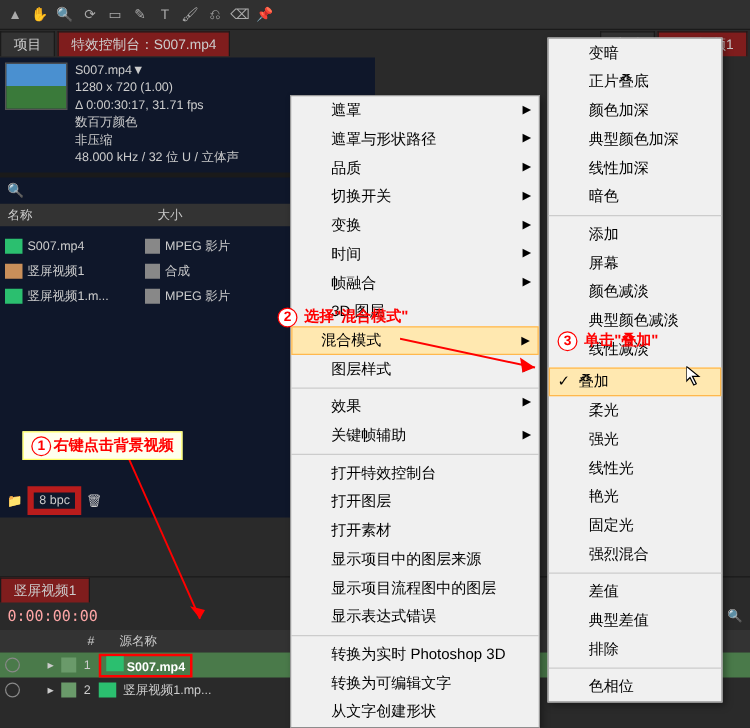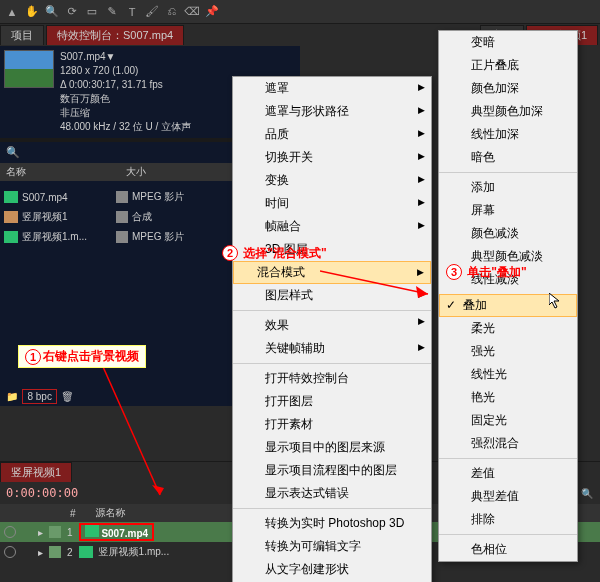--- a/index.html
+++ b/index.html
@@ -103,21 +103,21 @@
       <div class="list-row">
         <span class="media-icon"></span>
         <span style="width:90px">竖屏视频1.m...</span>
         <span style="width:12px;height:12px;background:#888"></span>
         <span>MPEG 影片</span>
       </div>
     </div>
     <div style="height:140px"></div>
     <div class="bpc">
       <span>📁</span>
-      <span style="border:1px solid #b91c1c;padding:1px 4px">8 bpc</span>
+      <span style="border:5px solid #b91c1c;padding:1px 4px">8 bpc</span>
       <span>🗑</span>
     </div>
   </div>
 </div>
 
 <div class="annotation" style="left:18px;top:345px">
   <span style="border:1px solid #ff6; background:#ffe; padding:2px 6px; display:inline-flex; align-items:center;">
     <span class="num">1</span>
     <span>右键点击背景视频</span>
   </span>

